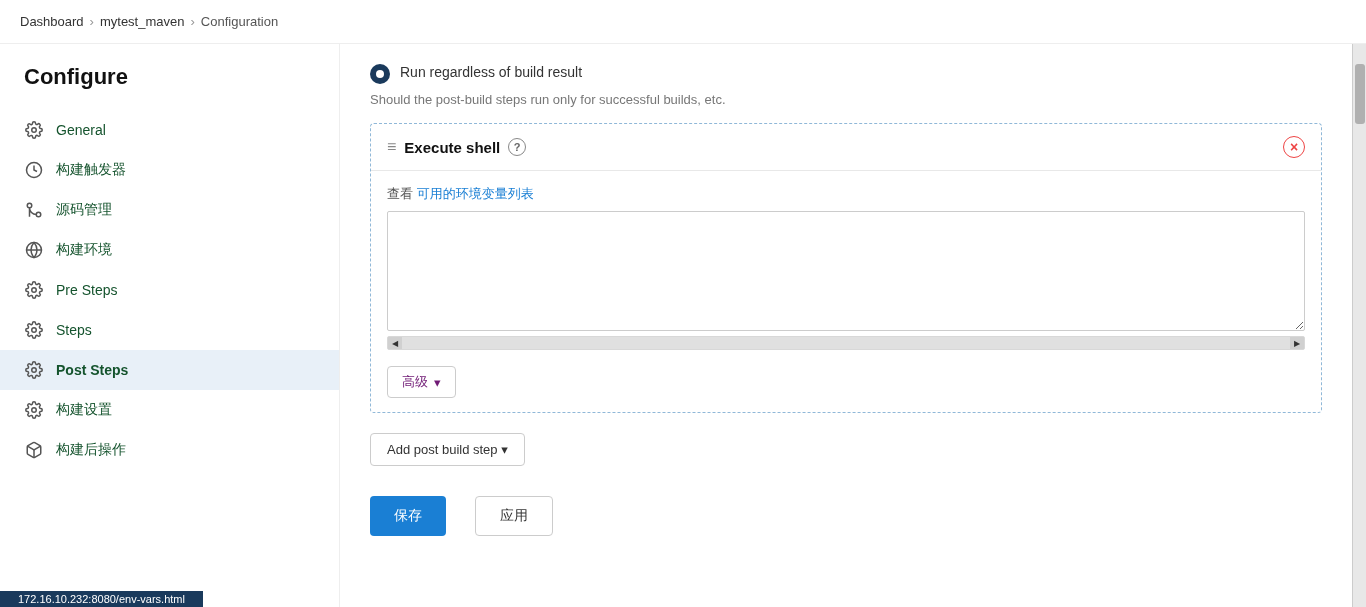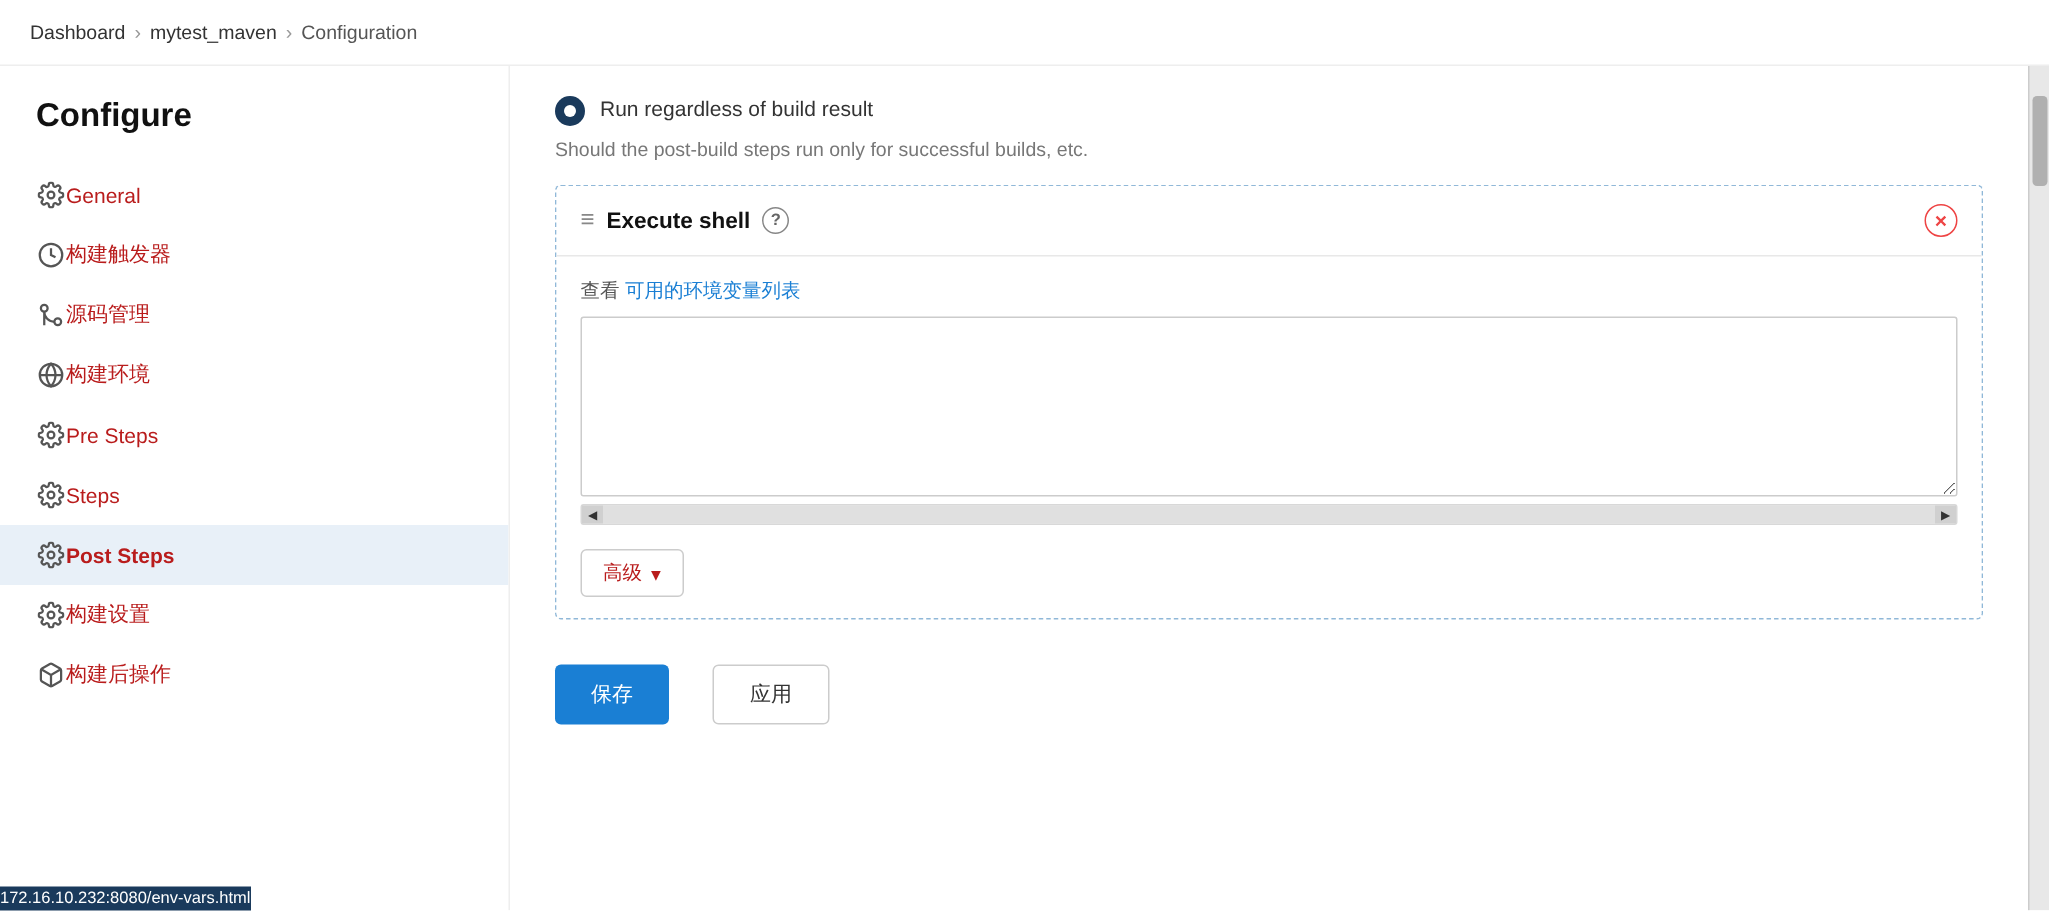--- a/index.html
+++ b/index.html
@@ -52,23 +52,24 @@
     }
     .sidebar-title {
       font-size: 22px;
       font-weight: 700;
       padding: 0 24px 20px 24px;
       color: #111;
     }
     .sidebar-item {
       display: flex;
       align-items: center;
+      gap: 12px;
       padding: 10px 24px;
       cursor: pointer;
-      color: #b91c1c;
+      color: #14532d;
       font-size: 14px;
       border-radius: 0;
     }
     .sidebar-item.active {
       background: #e8f0f8;
       font-weight: 600;
     }
     .sidebar-icon {
       width: 20px;
       height: 20px;
@@ -242,21 +243,21 @@
     .advanced-btn {
       display: inline-flex;
       align-items: center;
       gap: 6px;
       border: 1px solid #ccc;
       border-radius: 4px;
       padding: 6px 14px;
       cursor: pointer;
       background: #fff;
       font-size: 13px;
-      color: #b91c1c;
+      color: #701a75;
     }
 
     
     .add-step-btn {
       border: 1px solid #ccc;
       border-radius: 4px;
       padding: 8px 16px;
       cursor: pointer;
       background: #fff;
       font-size: 13px;
@@ -292,21 +293,21 @@
       font-size: 14px;
       cursor: pointer;
       margin-left: 19px;
     }
 
     
     .status-bar {
       background: #1a3a5c;
       color: #fff;
       font-size: 11px;
-      padding: 2px 0;
+      padding: 2px 18px;
       position: fixed;
       bottom: 0;
       left: 0;
       width: auto;
       z-index: 100;
     }
 
     
     .right-scrollbar {
       width: 14px;
@@ -462,20 +463,23 @@
           <div class="scrollbar-arrow">▶</div>
         </div>
         <button class="advanced-btn">
           <span>高级</span>
           <span>▾</span>
         </button>
       </div>
     </div>
 
     
+    <button class="add-step-btn">
+      <span>Add post build step ▾</span>
+    </button>
 
     
     <div class="bottom-actions">
       <button class="btn-save">保存</button>
       <button class="btn-apply">应用</button>
     </div>
   </div>
 
   <div class="right-scrollbar">
     <div class="scrollbar-thumb-v"></div>

